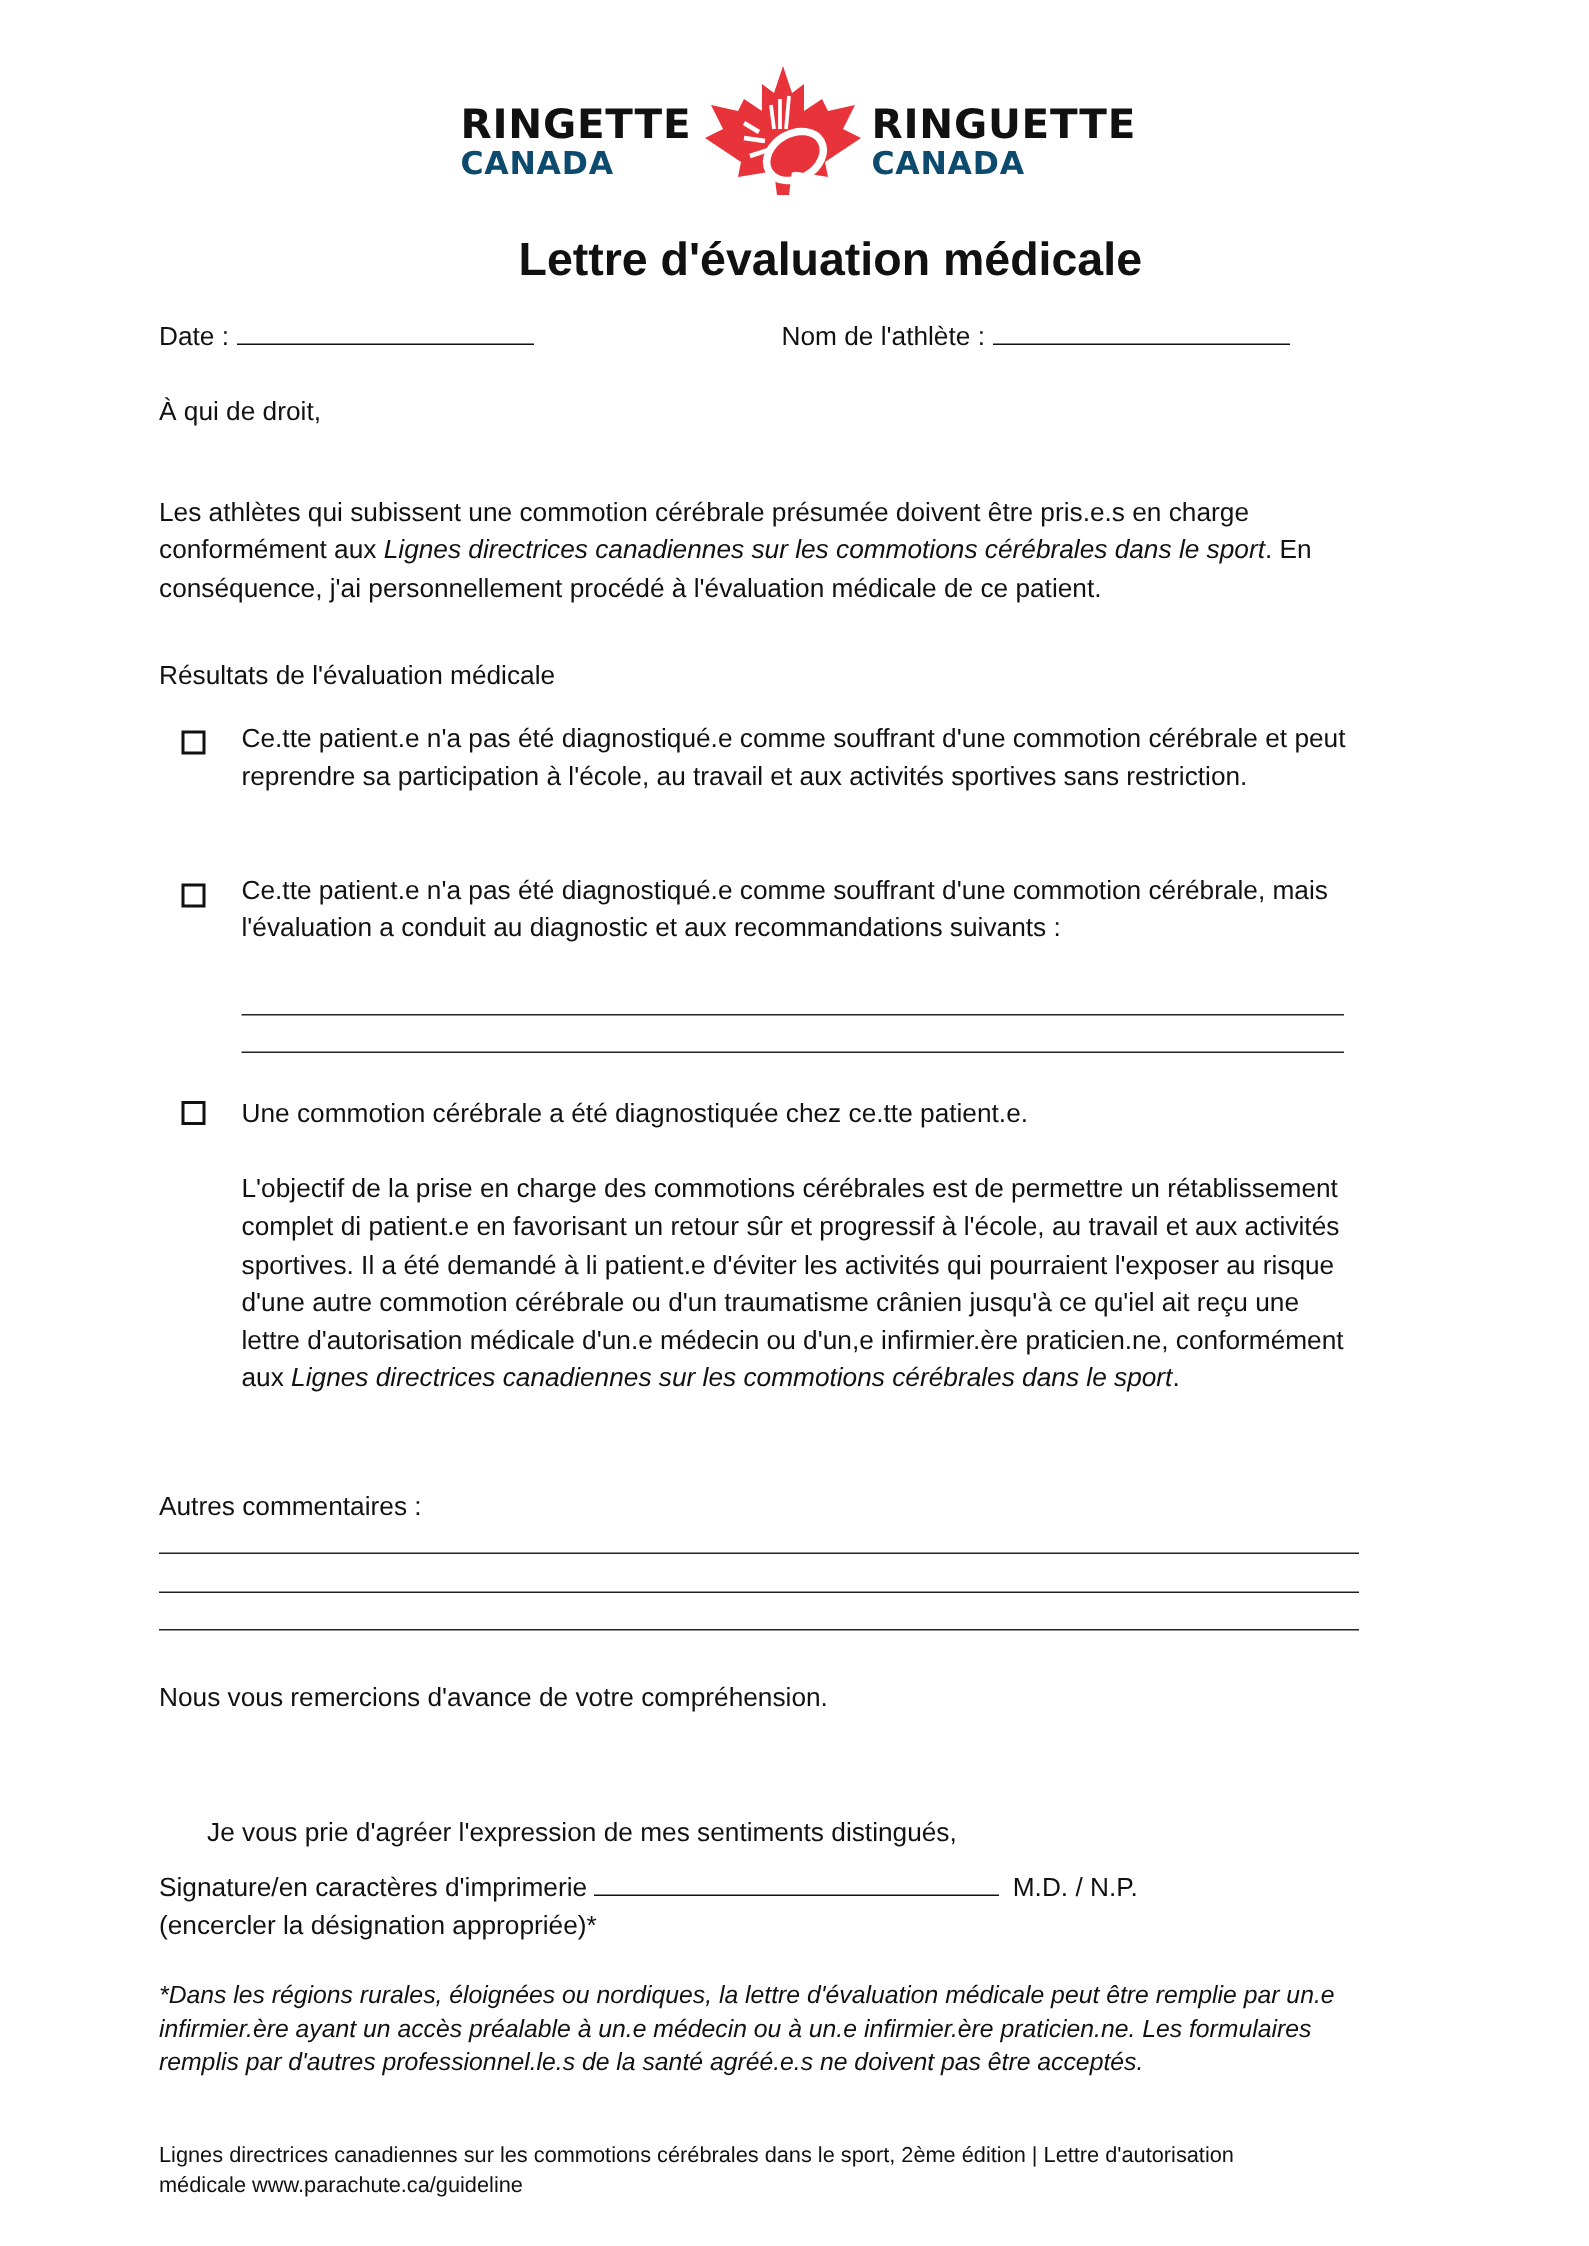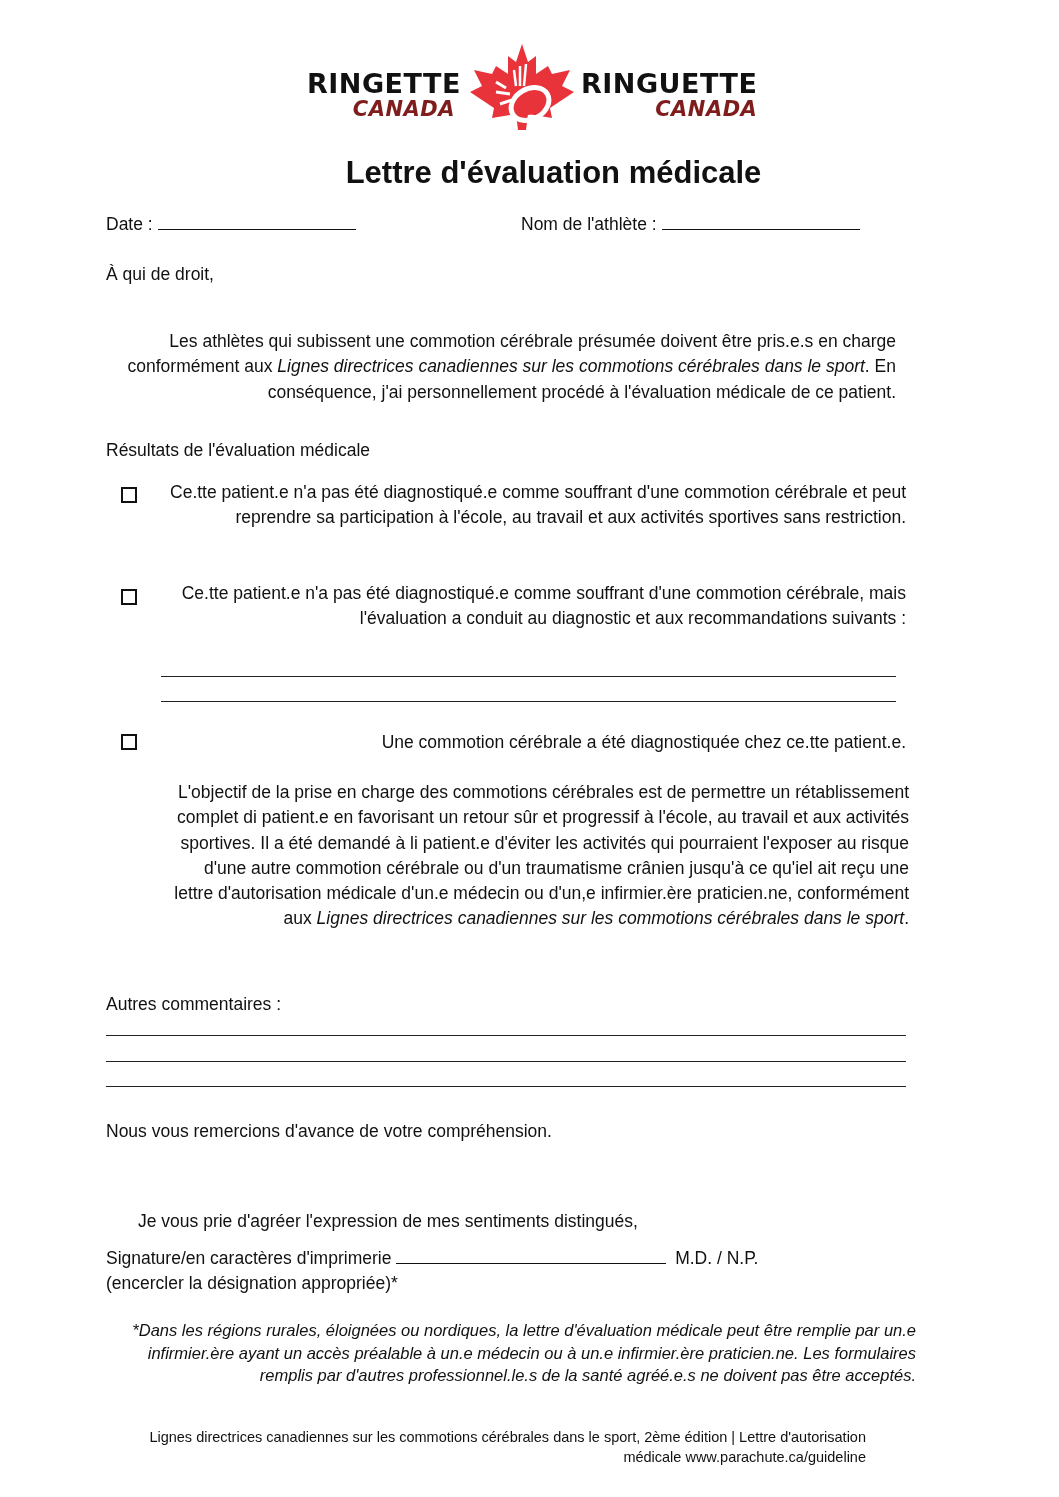--- a/index.html
+++ b/index.html
@@ -1,37 +1,37 @@
 <!DOCTYPE html>
 <html><head>
 <meta charset="utf-8">
 <style>
   html, body { margin: 0; padding: 0; background: #ffffff; }
   body {
     width: 1059px; height: 1497px; position: relative; overflow: hidden;
     font-family: "Liberation Sans", sans-serif; color: #111111;
   }
-  .abs { position: absolute; text-align: right; }
+  .abs { position: absolute; }
   .logo-text { font-family: "DejaVu Sans", sans-serif; font-weight: bold; line-height: 1; }
   .logo-black { font-size: 27px; color: #111111; letter-spacing: 0.5px; }
-  .logo-red { font-size: 21px; color: #7f1d1d; letter-spacing: 0.5px; font-style: italic; }
+  .logo-red { font-size: 21px; color: #0c4a6e; letter-spacing: 0.5px; }
   .title { left: 0; width: 1059px; top: 155px; text-align: center; font-size: 31px; font-weight: bold; margin-left: 24px; }
   .t { font-size: 17.5px; line-height: 25.3px; }
   .b { font-weight: normal; }
   .field-line { display: inline-block; border-bottom: 1.5px solid #111; vertical-align: baseline; height: 1px; }
   .cb { width: 16px; height: 16px; border: 2.5px solid #111; box-sizing: border-box; }
   .rule { height: 0; border-bottom: 1.5px solid #222; }
   i { font-style: italic; }
   .foot-note { font-size: 16.5px; line-height: 22.5px; font-style: italic; }
   .footer { font-size: 14.5px; line-height: 20px; }
 </style>
 </head>
 <body>
 
-<div class="abs logo-text" style="left:307px; top:70px; text-align:right; width:150px;">
+<div class="abs logo-text" style="left:307px; top:70px; text-align:left; width:150px;">
   <div class="logo-black">RINGETTE</div>
   <div class="logo-red" style="margin-top:2px; padding-right:2px;">CANADA</div>
 </div>
 <div class="abs" style="left:466px; top:42px; width:112px; height:90px;">
   <svg width="112" height="90" viewBox="0 0 112 90">
     <path d="M56 2 L62 20 L70 14 L70 32 L82 24 L86 32 L104 28 L96 44 L108 50 L84 66 L86 76 L62 72 L60 88 L52 88 L50 72 L26 76 L28 66 L4 50 L16 44 L8 28 L26 32 L30 24 L42 32 L42 14 L50 20 Z" fill="#e8333b"></path>
     <path d="M40 46 L30 40 M44 52 L30 50 M46 58 L34 62" stroke="#ffffff" stroke-width="3" fill="none"></path>
     <path d="M54 24 L54 44 M60 22 L58 44 M48 28 L50 44" stroke="#ffffff" stroke-width="2.5" fill="none"></path>
     <ellipse cx="64" cy="62" rx="20" ry="15" transform="rotate(-30 64 62)" fill="none" stroke="#ffffff" stroke-width="5"></ellipse>
     <ellipse cx="64" cy="62" rx="14" ry="10" transform="rotate(-30 64 62)" fill="#e8333b"></ellipse>

